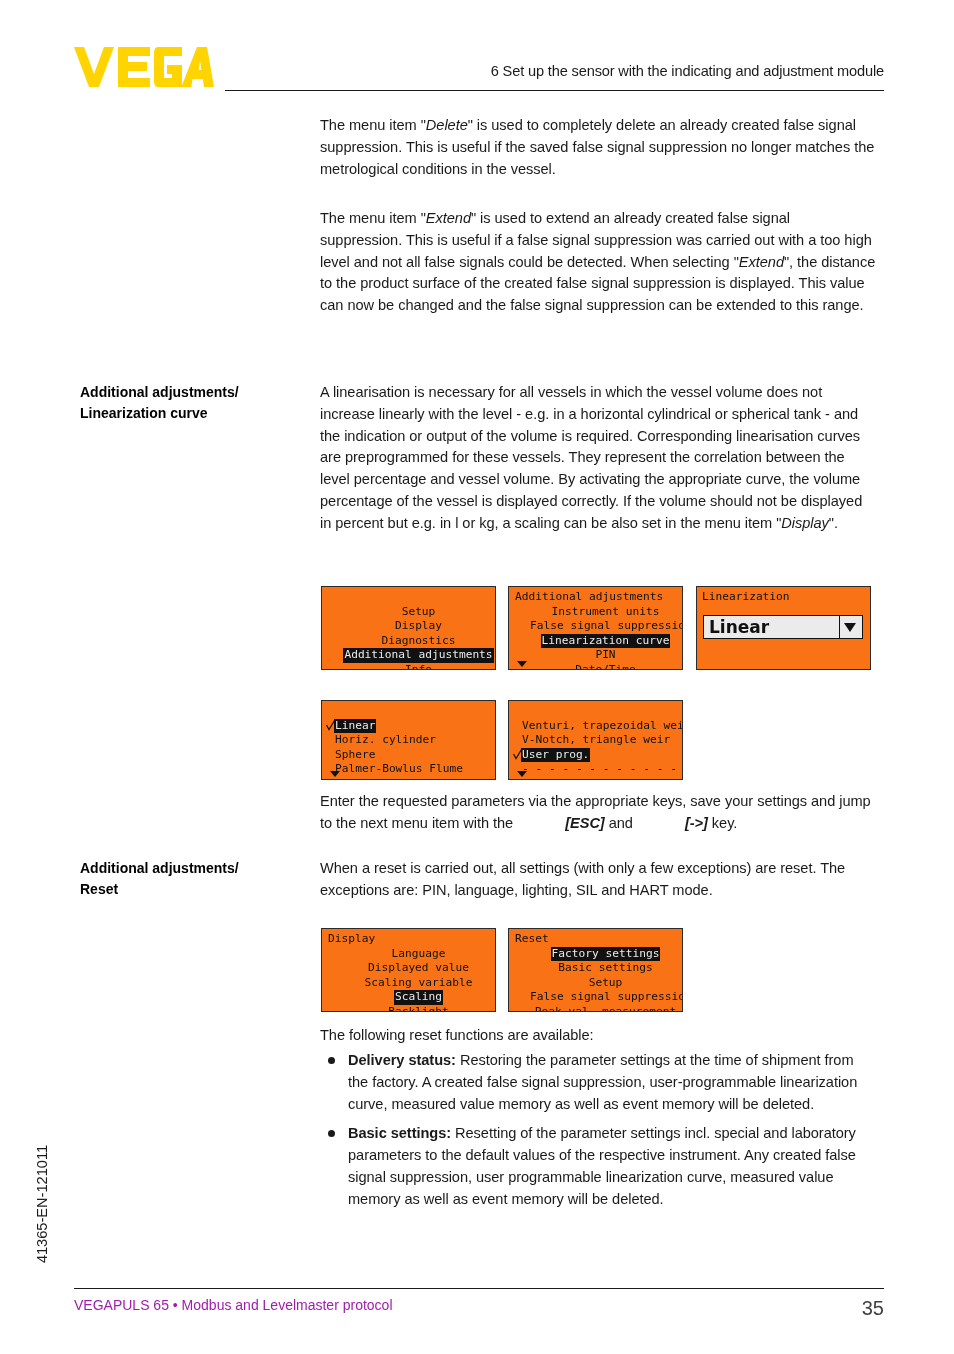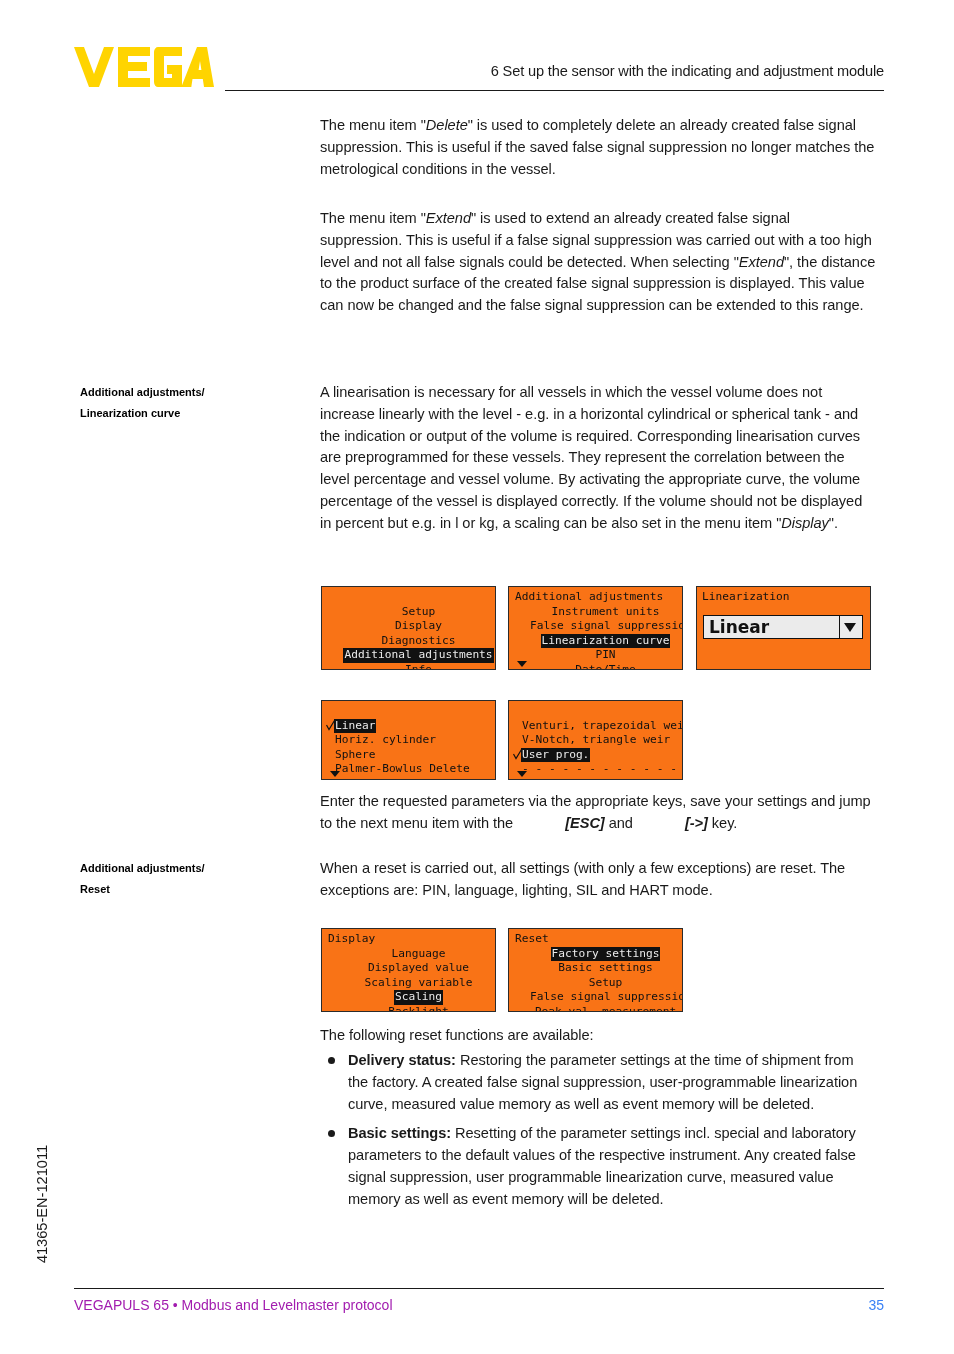--- a/index.html
+++ b/index.html
@@ -32,21 +32,21 @@
     border-top:1.3px solid #1a1a1a;
   }
 
   
   .content { position:absolute; left:0; top:0; width:954px; }
 
   .side-label {
     position:absolute;
     left:80px;
     width:225px;
-    font-size:11px;
+    font-size:14px;
     font-weight:bold;
     line-height:20.5px;
     color:#000;
   }
 
   .para {
     position:absolute;
     left:320px;
     width:556px;
     font-size:14.6px;
@@ -151,21 +151,21 @@
     position:absolute; left:74px; top:1288px; width:810px;
     border-top:1.3px solid #1a1a1a;
   }
   .footer-left {
     position:absolute; left:74px; top:1297px;
     font-size:14px; color:#a21caf; white-space:nowrap;
   }
   .footer-page {
     position:absolute; left:0; top:1297px; width:884px;
     text-align:right;
-    font-size:14px; color:#3b82f6;
+    font-size:20px; color:#404040;
   }
   .doc-id {
     position:absolute;
     left:-46px; top:1196px;
     width:175px;
     transform:rotate(-90deg);
     transform-origin:center center;
     font-size:14.6px;
     color:#1a1a1a;
     text-align:center;
@@ -238,21 +238,21 @@
 
   <div class="lcd" id="lcd4" style="left:321px; top:700px; width:175px; height:80px;">
       <span class="row spacer"></span>
       <span class="row pad sel"><span class="check">
           <svg width="9" height="11" viewBox="0 0 9 11">
             <path d="M0.5 5 L3 9.5 L8.5 0.5" stroke="#111" stroke-width="1.2" fill="none"></path>
           </svg>
         </span><span class="txt">Linear</span></span>
       <span class="row pad"><span class="txt">Horiz. cylinder</span></span>
       <span class="row pad"><span class="txt">Sphere</span></span>
-      <span class="row pad"><span class="txt">Palmer-Bowlus Delete</span></span>
+      <span class="row pad"><span class="txt">Palmer-Bowlus Flume</span></span>
       <span class="row pad"><span class="txt">Venturi, trapezoidal weir</span></span>
       <span class="arrow-down" style="bottom: 2px; position: absolute;"></span>
     </div>
 
   <div class="lcd" id="lcd5" style="left:508px; top:700px; width:175px; height:80px;">
       <span class="row spacer"></span>
       <span class="row pad"><span class="txt">Venturi, trapezoidal weir</span></span>
       <span class="row pad"><span class="txt">V-Notch, triangle weir</span></span>
       <span class="row pad sel"><span class="check">
           <svg width="9" height="11" viewBox="0 0 9 11">

